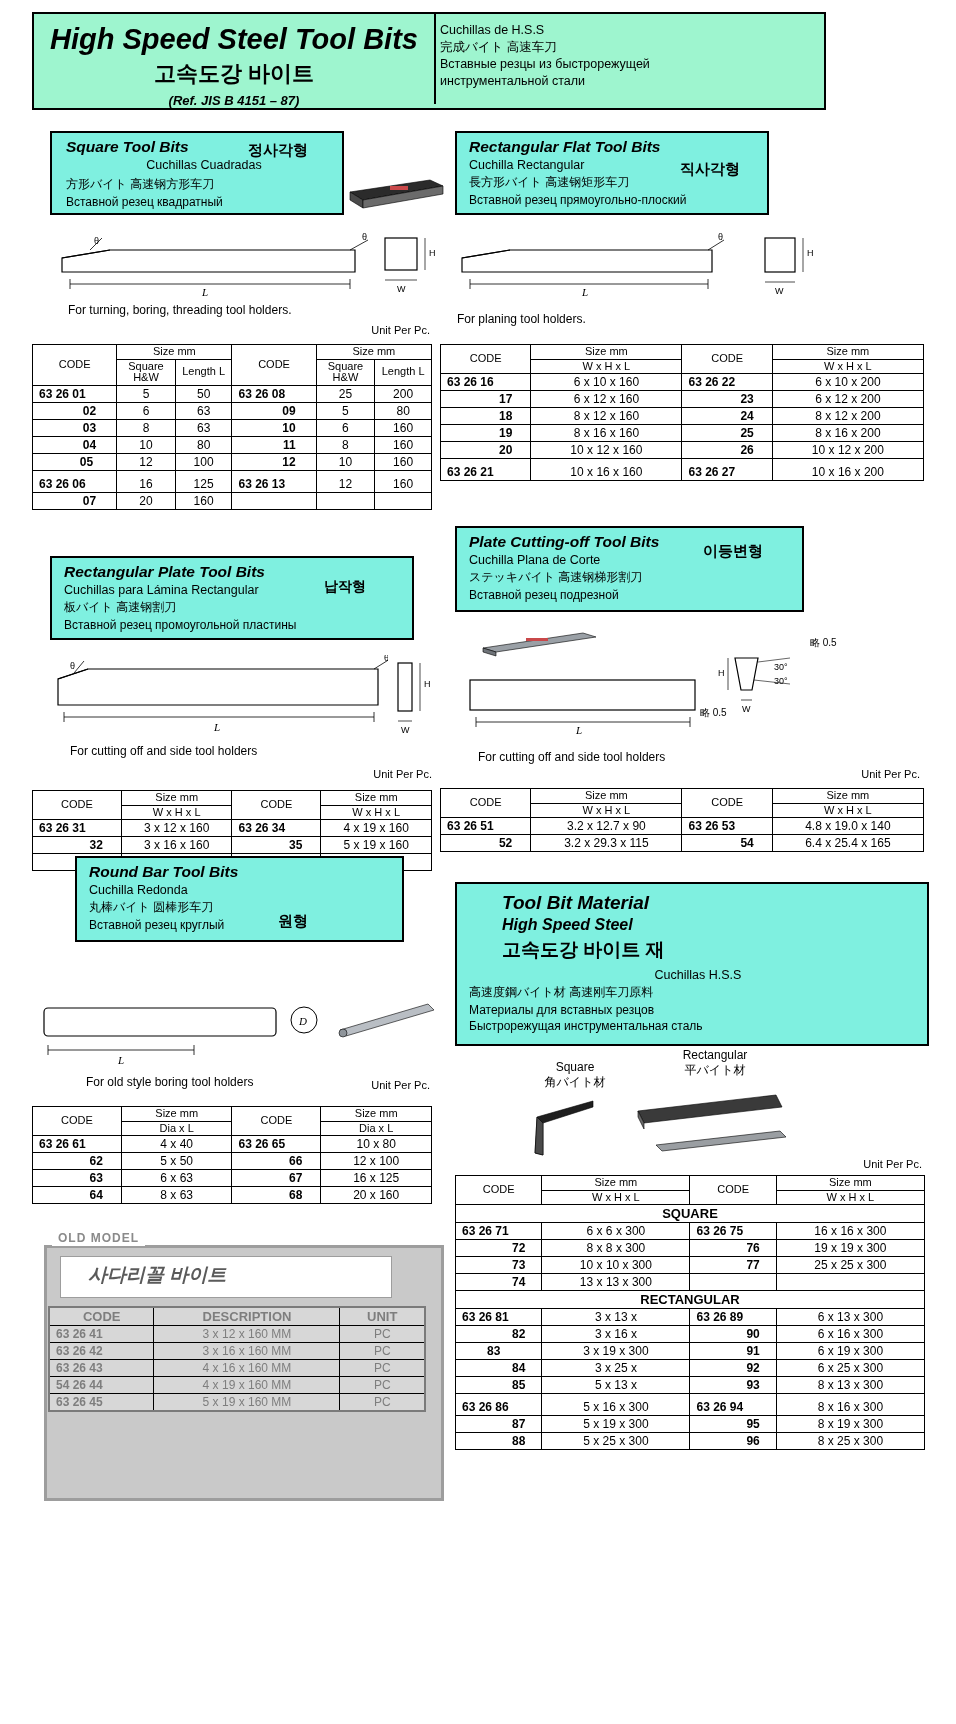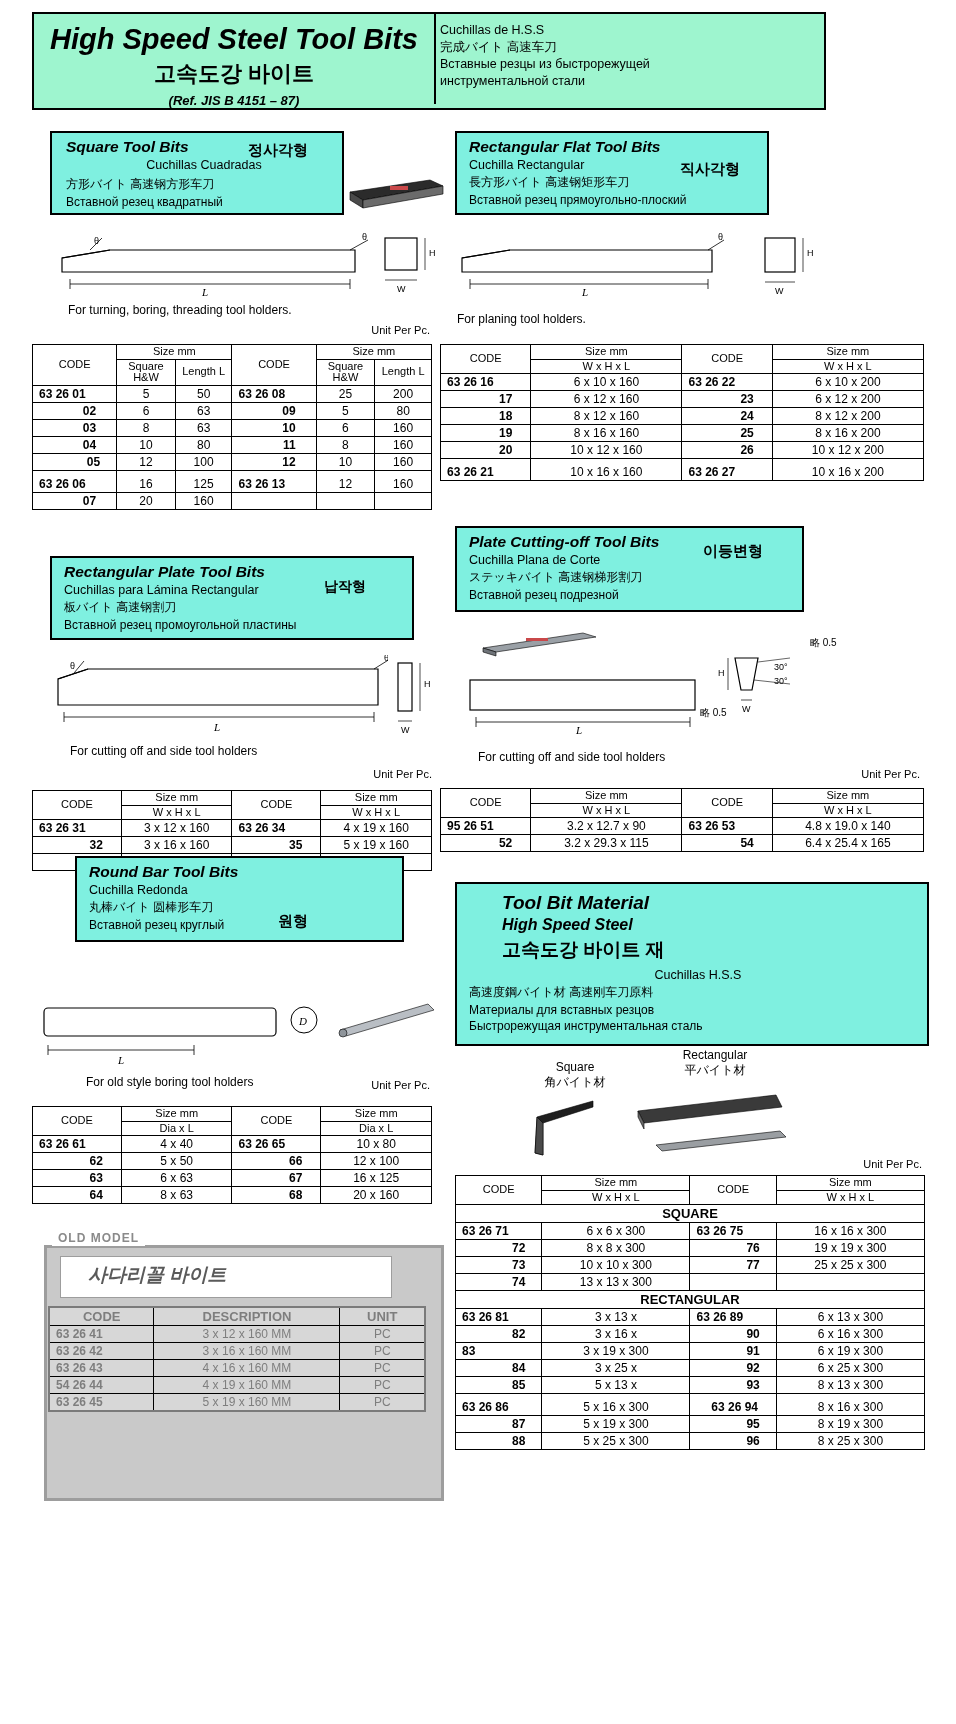--- a/index.html
+++ b/index.html
@@ -121,21 +121,21 @@
     </tr>
     <tr>
       <td class="code" style="text-align:right;padding-right:20px;">04</td>
       <td>10</td>
       <td>80</td>
       <td class="code" style="text-align:right;padding-right:20px;">11</td>
       <td>8</td>
       <td>160</td>
     </tr>
     <tr>
-      <td class="code" style="text-align:right;padding-right:16px;margin-top:19px;">05</td>
+      <td class="code" style="text-align:right;padding-right:23px;margin-top:19px;">05</td>
       <td>12</td>
       <td>100</td>
       <td class="code" style="text-align:right;padding-right:20px;">12</td>
       <td>10</td>
       <td>160</td>
     </tr>
     <tr>
       <td class="code" style="padding-top:6px;">63 26 06</td>
       <td style="padding-top:6px;">16</td>
       <td style="padding-top:6px;">125</td>
@@ -348,21 +348,21 @@
       <td rowspan="2" style="width:86px;">CODE</td>
       <td style="width:154px;">Size mm</td>
       <td rowspan="2" style="width:86px;">CODE</td>
       <td style="width:154px;">Size mm</td>
     </tr>
     <tr class="hdr">
       <td style="border-top:none;">W x H x L</td>
       <td style="border-top:none;">W x H x L</td>
     </tr>
     <tr>
-      <td class="code">95 26 51</td>
+      <td class="code">63 26 51</td>
       <td>3.2 x 12.7 x  90</td>
       <td class="code">63 26 53</td>
       <td>4.8 x 19.0 x 140</td>
     </tr>
     <tr>
       <td class="code" style="text-align:right;padding-right:18px;">52</td>
       <td>3.2 x 29.3 x 115</td>
       <td class="code" style="text-align:right;padding-right:18px;">54</td>
       <td>6.4 x 25.4 x 165</td>
     </tr>
@@ -514,41 +514,41 @@
       <td class="code">63 26 89</td>
       <td>6 x 13 x 300</td>
     </tr>
     <tr>
       <td class="code" style="text-align:right;padding-right:16px;">82</td>
       <td>3 x 16 x</td>
       <td class="code" style="text-align:right;padding-right:16px;">90</td>
       <td>6 x 16 x 300</td>
     </tr>
     <tr>
-      <td class="code" style="text-align:left;padding-right:16px;">83</td>
+      <td class="code" style="text-align:center;padding-right:16px;">83</td>
       <td>3 x 19 x 300</td>
       <td class="code" style="text-align:right;padding-right:16px;">91</td>
       <td>6 x 19 x 300</td>
     </tr>
     <tr>
       <td class="code" style="text-align:right;padding-right:16px;">84</td>
       <td>3 x 25 x</td>
       <td class="code" style="text-align:right;padding-right:16px;">92</td>
       <td>6 x 25 x 300</td>
     </tr>
     <tr>
       <td class="code" style="text-align:right;padding-right:16px;">85</td>
       <td>5 x 13 x</td>
       <td class="code" style="text-align:right;padding-right:16px;">93</td>
       <td>8 x 13 x 300</td>
     </tr>
     <tr>
       <td class="code" style="padding-top:6px;">63 26 86</td>
       <td style="padding-top:6px;">5 x 16 x 300</td>
-      <td class="code" style="padding-top:6px;text-align:center;">63 26 94</td>
+      <td class="code" style="padding-top:6px;">63 26 94</td>
       <td style="padding-top:6px;">8 x 16 x 300</td>
     </tr>
     <tr>
       <td class="code" style="text-align:right;padding-right:16px;">87</td>
       <td>5 x 19 x 300</td>
       <td class="code" style="text-align:right;padding-right:16px;">95</td>
       <td>8 x 19 x 300</td>
     </tr>
     <tr>
       <td class="code" style="text-align:right;padding-right:16px;">88</td>

